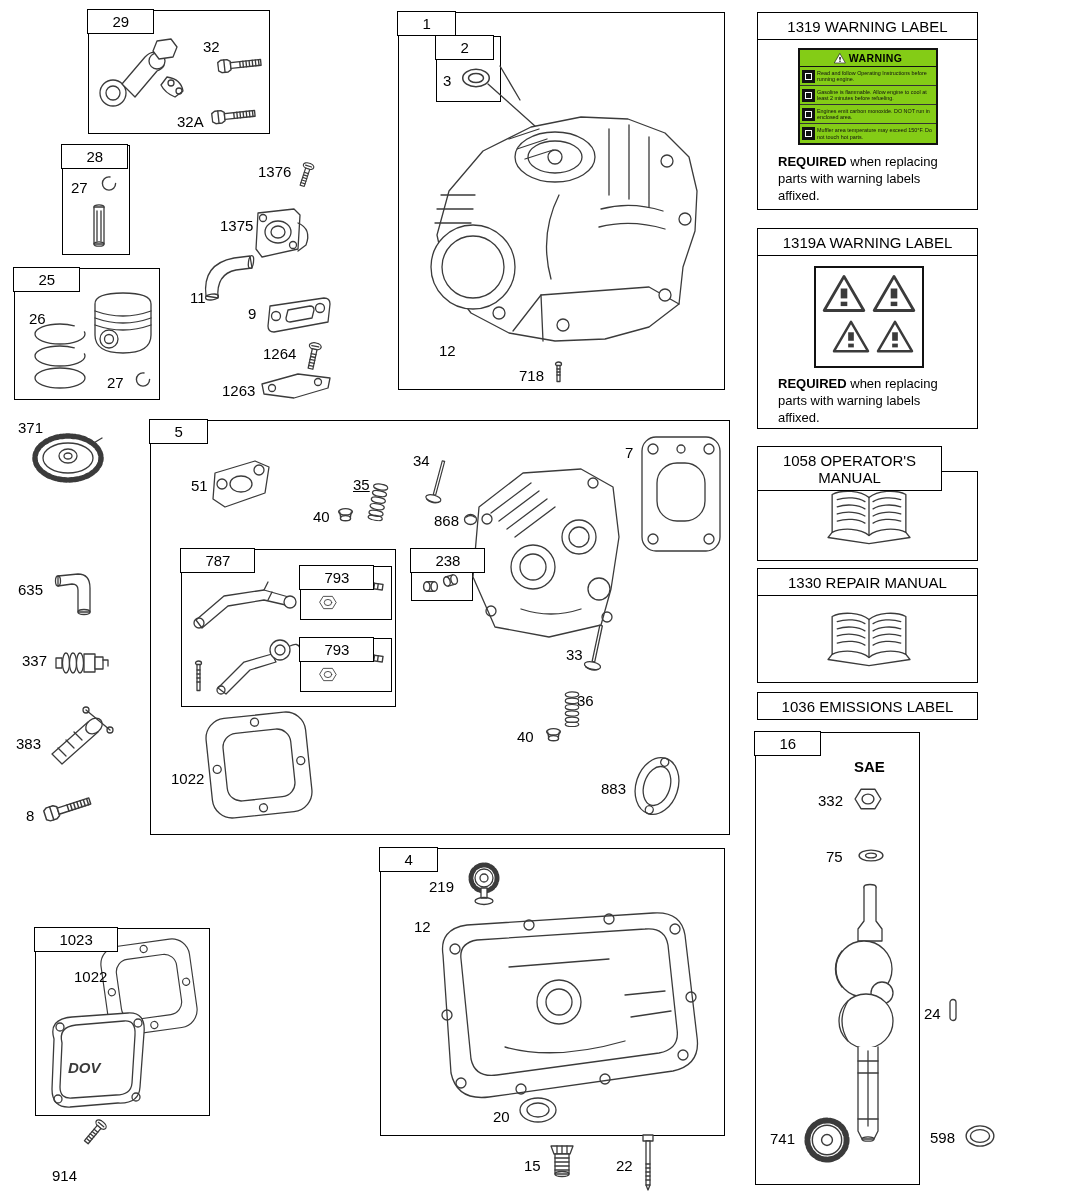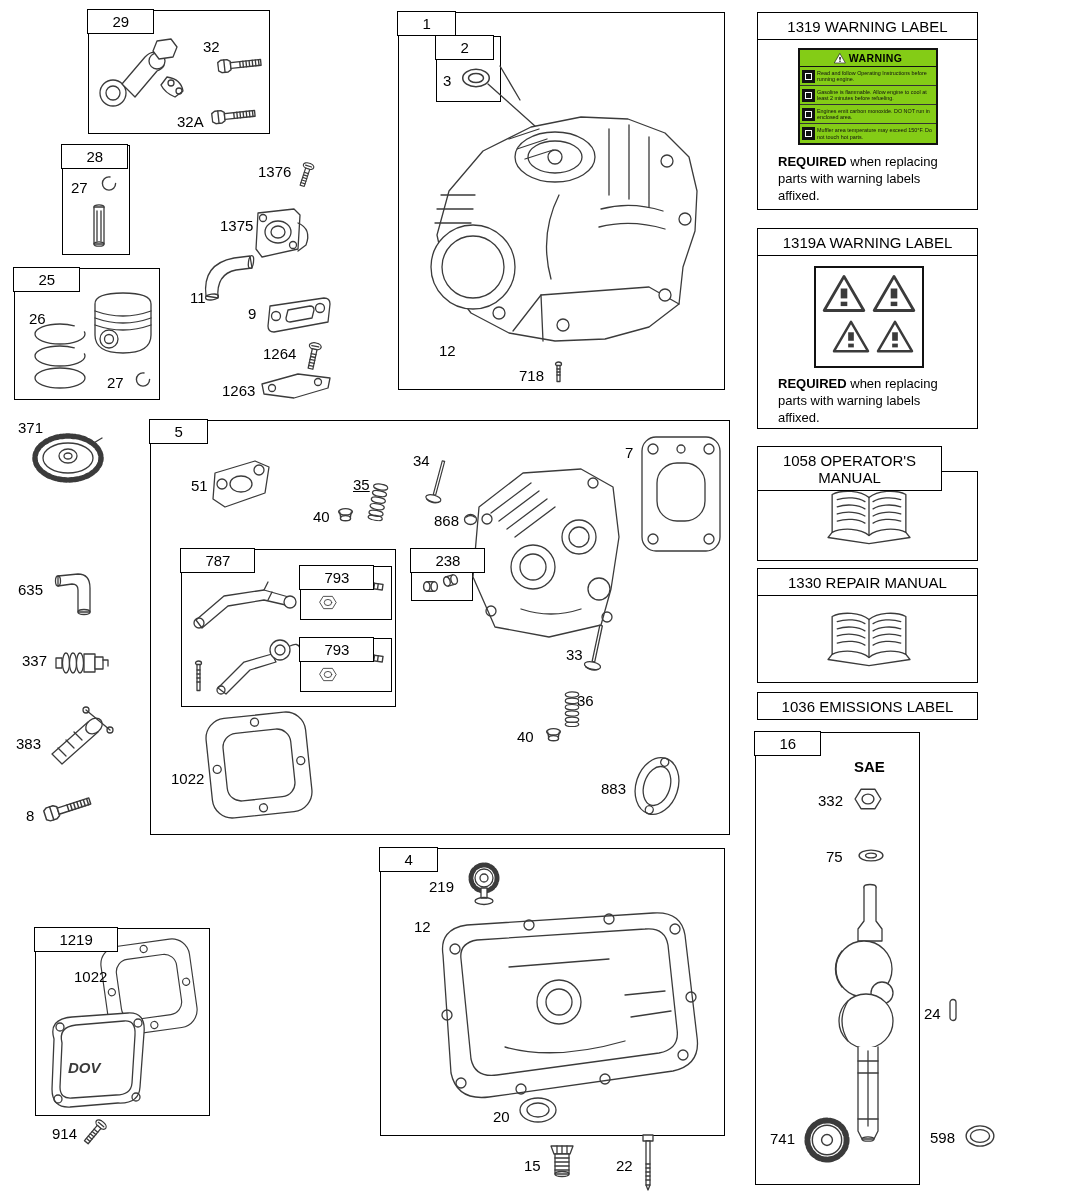--- a/index.html
+++ b/index.html
@@ -561,39 +561,39 @@
   <div class="lbl" style="left:112px;top:260px;">20</div>
   <svg class="art" style="left:136px;top:246px;width:42px;height:30px" viewBox="0 0 42 30">
         <g class="sk">
     <ellipse class="fw" cx="21" cy="15" rx="18" ry="12"></ellipse>
           <ellipse cx="21" cy="15" rx="11" ry="7"></ellipse>
   </g>
       </svg>
 </div>
 
 <div class="box" style="left:35px;top:928px;width:175px;height:188px;">
-  <div class="tag">1219</div>
+  <div class="tag">1023</div>
   <div class="lbl" style="left:38px;top:40px;">1022</div>
   <svg class="art" style="left:62px;top:8px;width:102px;height:100px;transform:rotate(-8deg)">
         <use href="#s-grect"></use>
       </svg>
   <svg class="art" style="left:4px;top:78px;width:115px;height:105px" viewBox="0 0 115 105">
         <g class="sk">
     <path class="fw" d="M14,32 Q8,12 32,10 L88,6 Q106,5 104,26 L100,80 Q99,97 78,96 L30,100 Q12,101 12,82 Z"></path>
     <path d="M22,36 Q18,20 36,18 L84,14 Q96,13 95,28 L92,76 Q91,88 76,88 L32,91 Q20,92 20,80 Z"></path>
     <circle cx="20" cy="20" r="4"></circle>
           <circle cx="98" cy="16" r="4"></circle>
           <circle cx="96" cy="90" r="4"></circle>
           <circle cx="18" cy="92" r="4"></circle>
     <text x="28" y="66" font-size="15" font-style="italic" font-weight="bold" fill="#3b3b3b" stroke="none">DOV</text>
   </g>
       </svg>
 </div>
 
-<div class="lbl" style="left:52px;top:1126px;">914</div>
+<div class="lbl" style="left:52px;top:1168px;">914</div>
 <svg class="art" style="left:86px;top:1118px;width:16px;height:30px;transform:rotate(40deg)">
       <use href="#s-screwv"></use>
     </svg>
 
 <div class="lbl" style="left:524px;top:1158px;">15</div>
 <svg class="art" style="left:548px;top:1144px;width:28px;height:36px" viewBox="0 0 28 36">
       <g class="sk">
   <path class="fw" d="M3,2 h22 l-3,8 h-16 Z"></path>
         <path d="M9,2 v8 M14,2 v8 M19,2 v8"></path>
   <rect class="fw" x="7" y="10" width="14" height="20"></rect>

